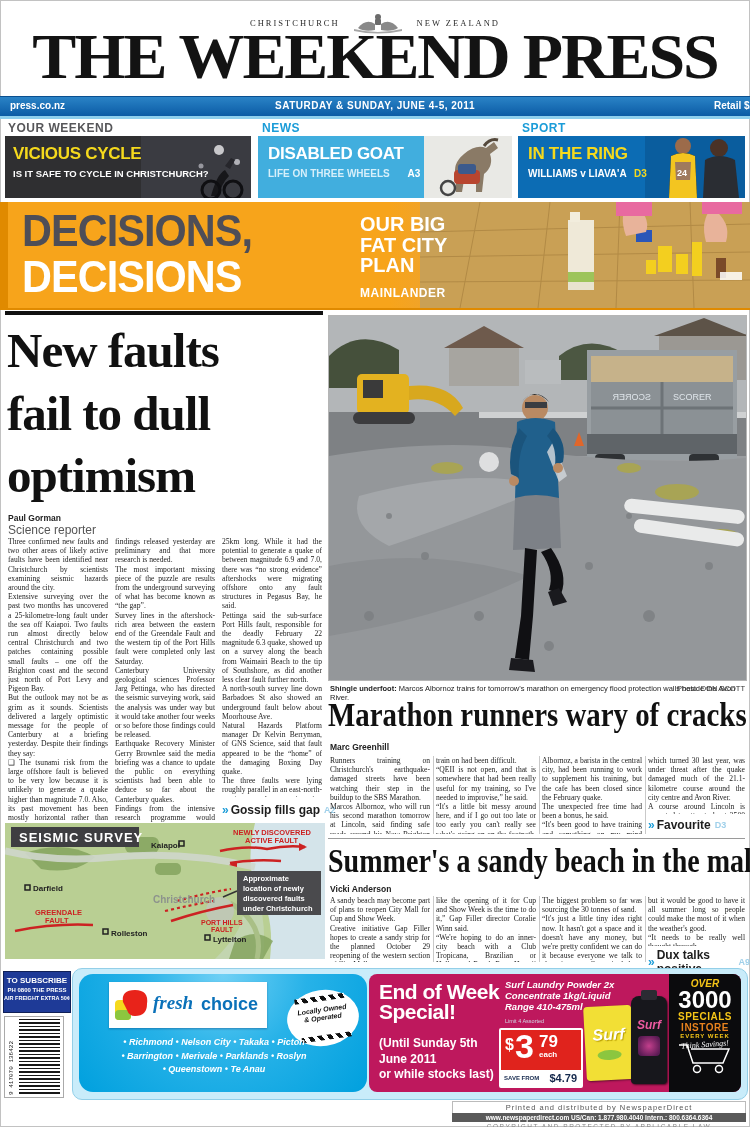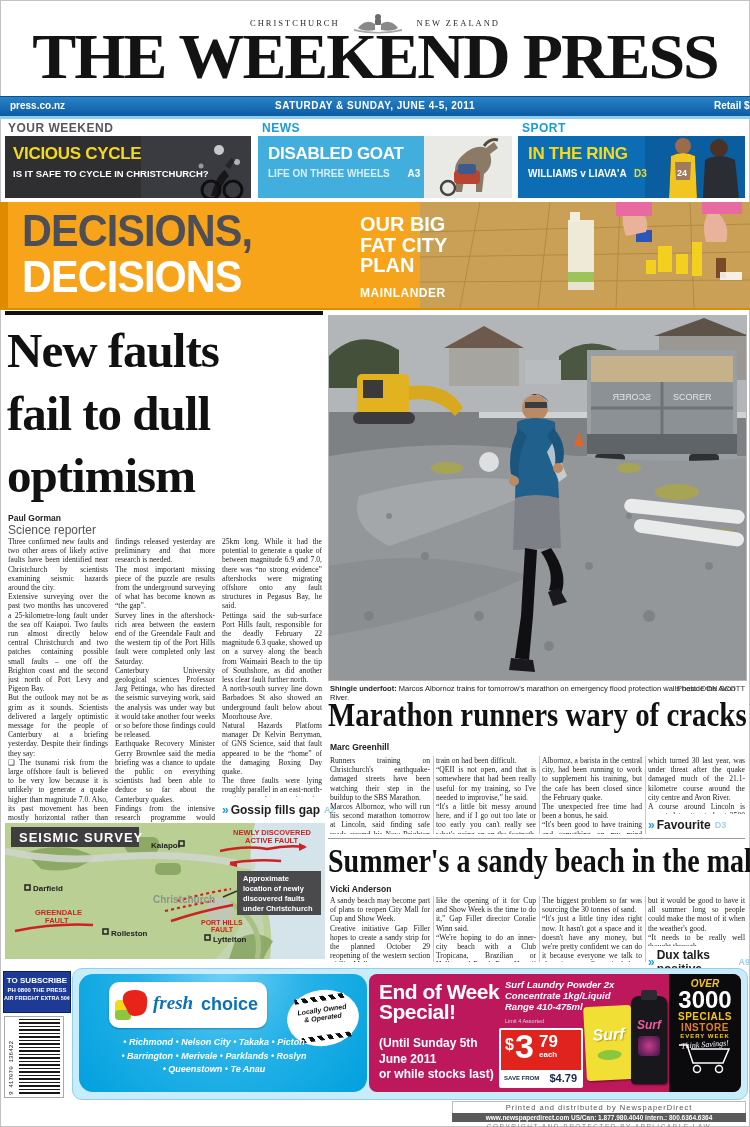--- a/index.html
+++ b/index.html
@@ -389,21 +389,21 @@
   </div>
 
   <div class="abs" style="left:4px;top:1016px;width:58px;height:80px;background:#fff;border:1px solid #aaa;">
     <div class="abs" style="left:3px;top:2px;height:76px;font-size:6px;font-family:'Liberation Mono',monospace;color:#222;writing-mode:vertical-rl;transform:rotate(180deg);">9 417070 136422</div>
     <div class="abs" style="left:14px;top:2px;width:41px;height:76px;background:repeating-linear-gradient(180deg,#181818 0 1.5px,#fff 1.5px 3px,#181818 3px 5.5px,#fff 5.5px 7px);"></div>
   </div>
 
   <div class="abs" style="left:72px;top:968px;width:674px;height:130px;background:#c9ecfa;border:1px solid #93cfe8;border-radius:10px;">
 
     <div class="abs" style="left:6px;top:5px;width:288px;height:118px;border-radius:14px;background:radial-gradient(circle at 50% 0%,#6fd0f5 0%,#27b2e8 45%,#00a0de 100%);overflow:hidden;">
-      <div class="abs" style="left:30px;top:8px;width:158px;height:46px;background:#fff;border-radius:10px;box-shadow:0 1px 2px rgba(0,0,60,.3);">
+      <div class="abs" style="left:30px;top:8px;width:158px;height:46px;background:#fff;border-radius:0;box-shadow:0 1px 2px rgba(0,0,60,.3);">
         <svg class="abs" style="left:6px;top:6px;" width="34" height="34">
           <rect x="0" y="12" width="16" height="20" rx="4" fill="#f5d91d"></rect>
           <rect x="0" y="22" width="16" height="10" rx="4" fill="#8cc63f"></rect>
           <path d="M8 14 Q6 2 20 2 Q34 2 32 16 Q32 28 20 28 Q14 28 12 22Z" fill="#e8231a"></path>
         </svg>
         <span class="abs" style="left:44px;top:10px;font-size:19px;font-style:italic;color:#0a71b9;font-family:'Liberation Serif',serif;font-weight:bold;">fresh</span>
         <span class="abs" style="left:92px;top:12px;font-size:18px;font-weight:bold;color:#0a71b9;">choice</span>
       </div>
       <div class="abs" style="left:208px;top:16px;width:72px;height:56px;background:#fff;border-radius:50%;transform:rotate(-8deg);text-align:center;">
         <div style="margin-top:16px;font-size:7px;font-weight:bold;font-style:italic;color:#111;white-space:pre-line;line-height:1.15;">Locally Owned

